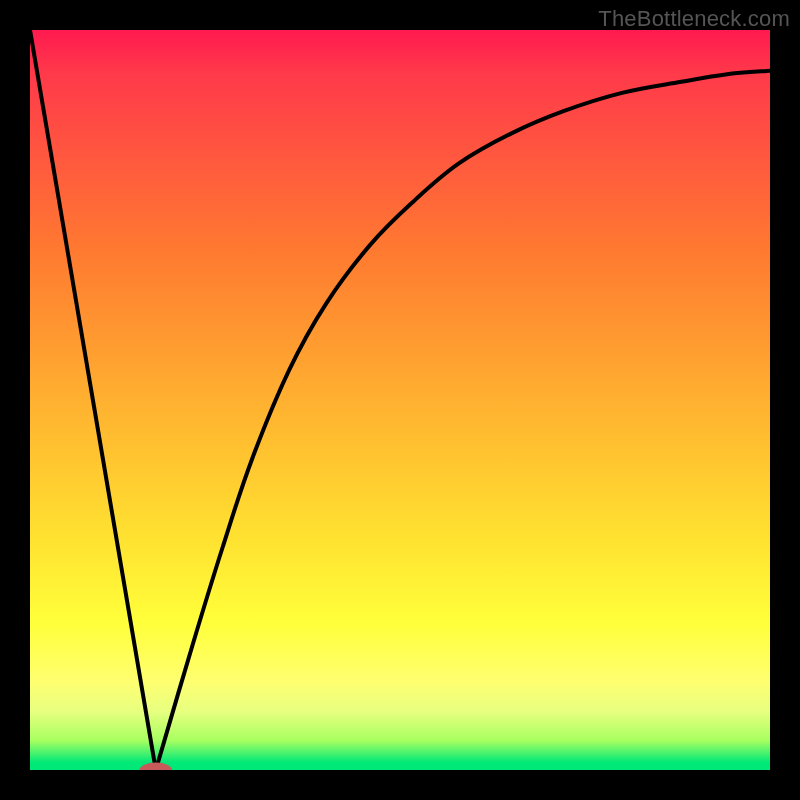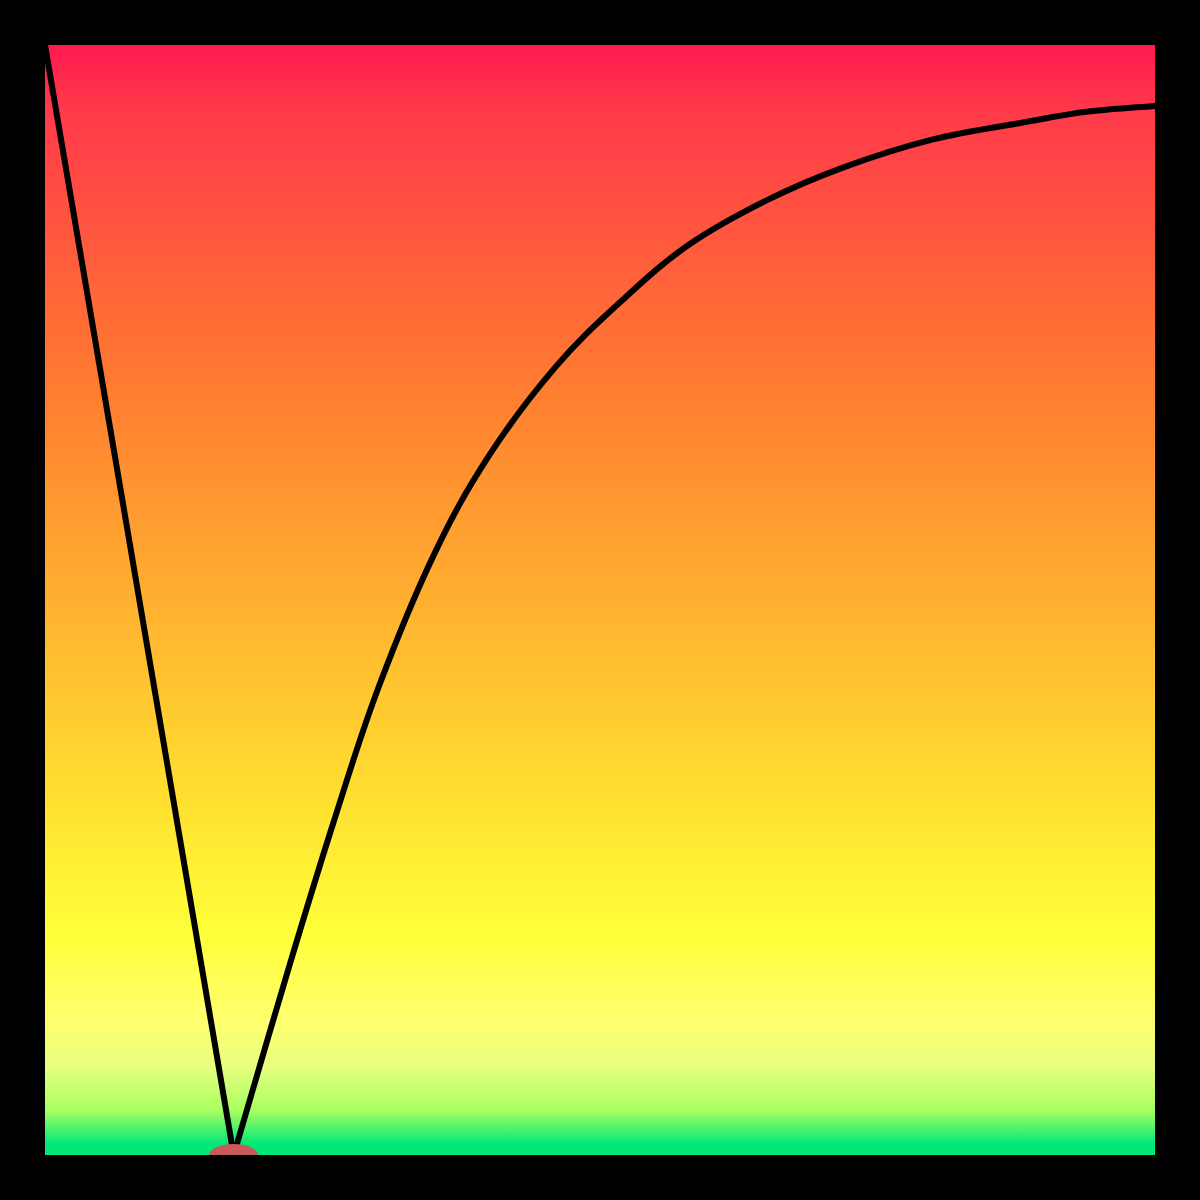--- a/index.html
+++ b/index.html
@@ -67,20 +67,21 @@
     stroke: #000;
     stroke-width: 4;
     stroke-linejoin: round;
     stroke-linecap: round;
   }
 </style>
 </head>
 <body>
 
 <div class="chart-wrap">
+  <div class="watermark">TheBottleneck.com</div>
   <div class="plot-area">
     <svg class="curve" viewBox="0 0 100 100" preserveAspectRatio="none">
       <path id="path-left" class="series" vector-effect="non-scaling-stroke" d="M 0.000 0.000 L 17.000 100.000"></path>
       <path id="path-right" class="series" vector-effect="non-scaling-stroke" d="M 17.000 100.000 C 17.900 96.940, 20.380 88.400, 22.000 83.000 C 23.620 77.600, 24.560 74.500, 26.000 70.000 C 27.440 65.500, 28.380 62.320, 30.000 58.000 C 31.620 53.680, 33.200 49.780, 35.000 46.000 C 36.800 42.220, 38.020 40.060, 40.000 37.000 C 41.980 33.940, 43.840 31.520, 46.000 29.000 C 48.160 26.480, 49.840 24.980, 52.000 23.000 C 54.160 21.020, 55.660 19.620, 58.000 18.000 C 60.340 16.380, 62.480 15.260, 65.000 14.000 C 67.520 12.740, 69.300 11.990, 72.000 11.000 C 74.700 10.010, 77.120 9.220, 80.000 8.500 C 82.880 7.780, 85.480 7.450, 88.000 7.000 C 90.520 6.550, 91.840 6.270, 94.000 6.000 C 96.160 5.730, 98.920 5.590, 100.000 5.500"></path>
       <ellipse id="marker" class="marker" cx="17.000" cy="100.000" rx="2.2" ry="1" fill="#c85a5a"></ellipse>
     </svg>
   </div>
 </div>
 
 </body></html>

